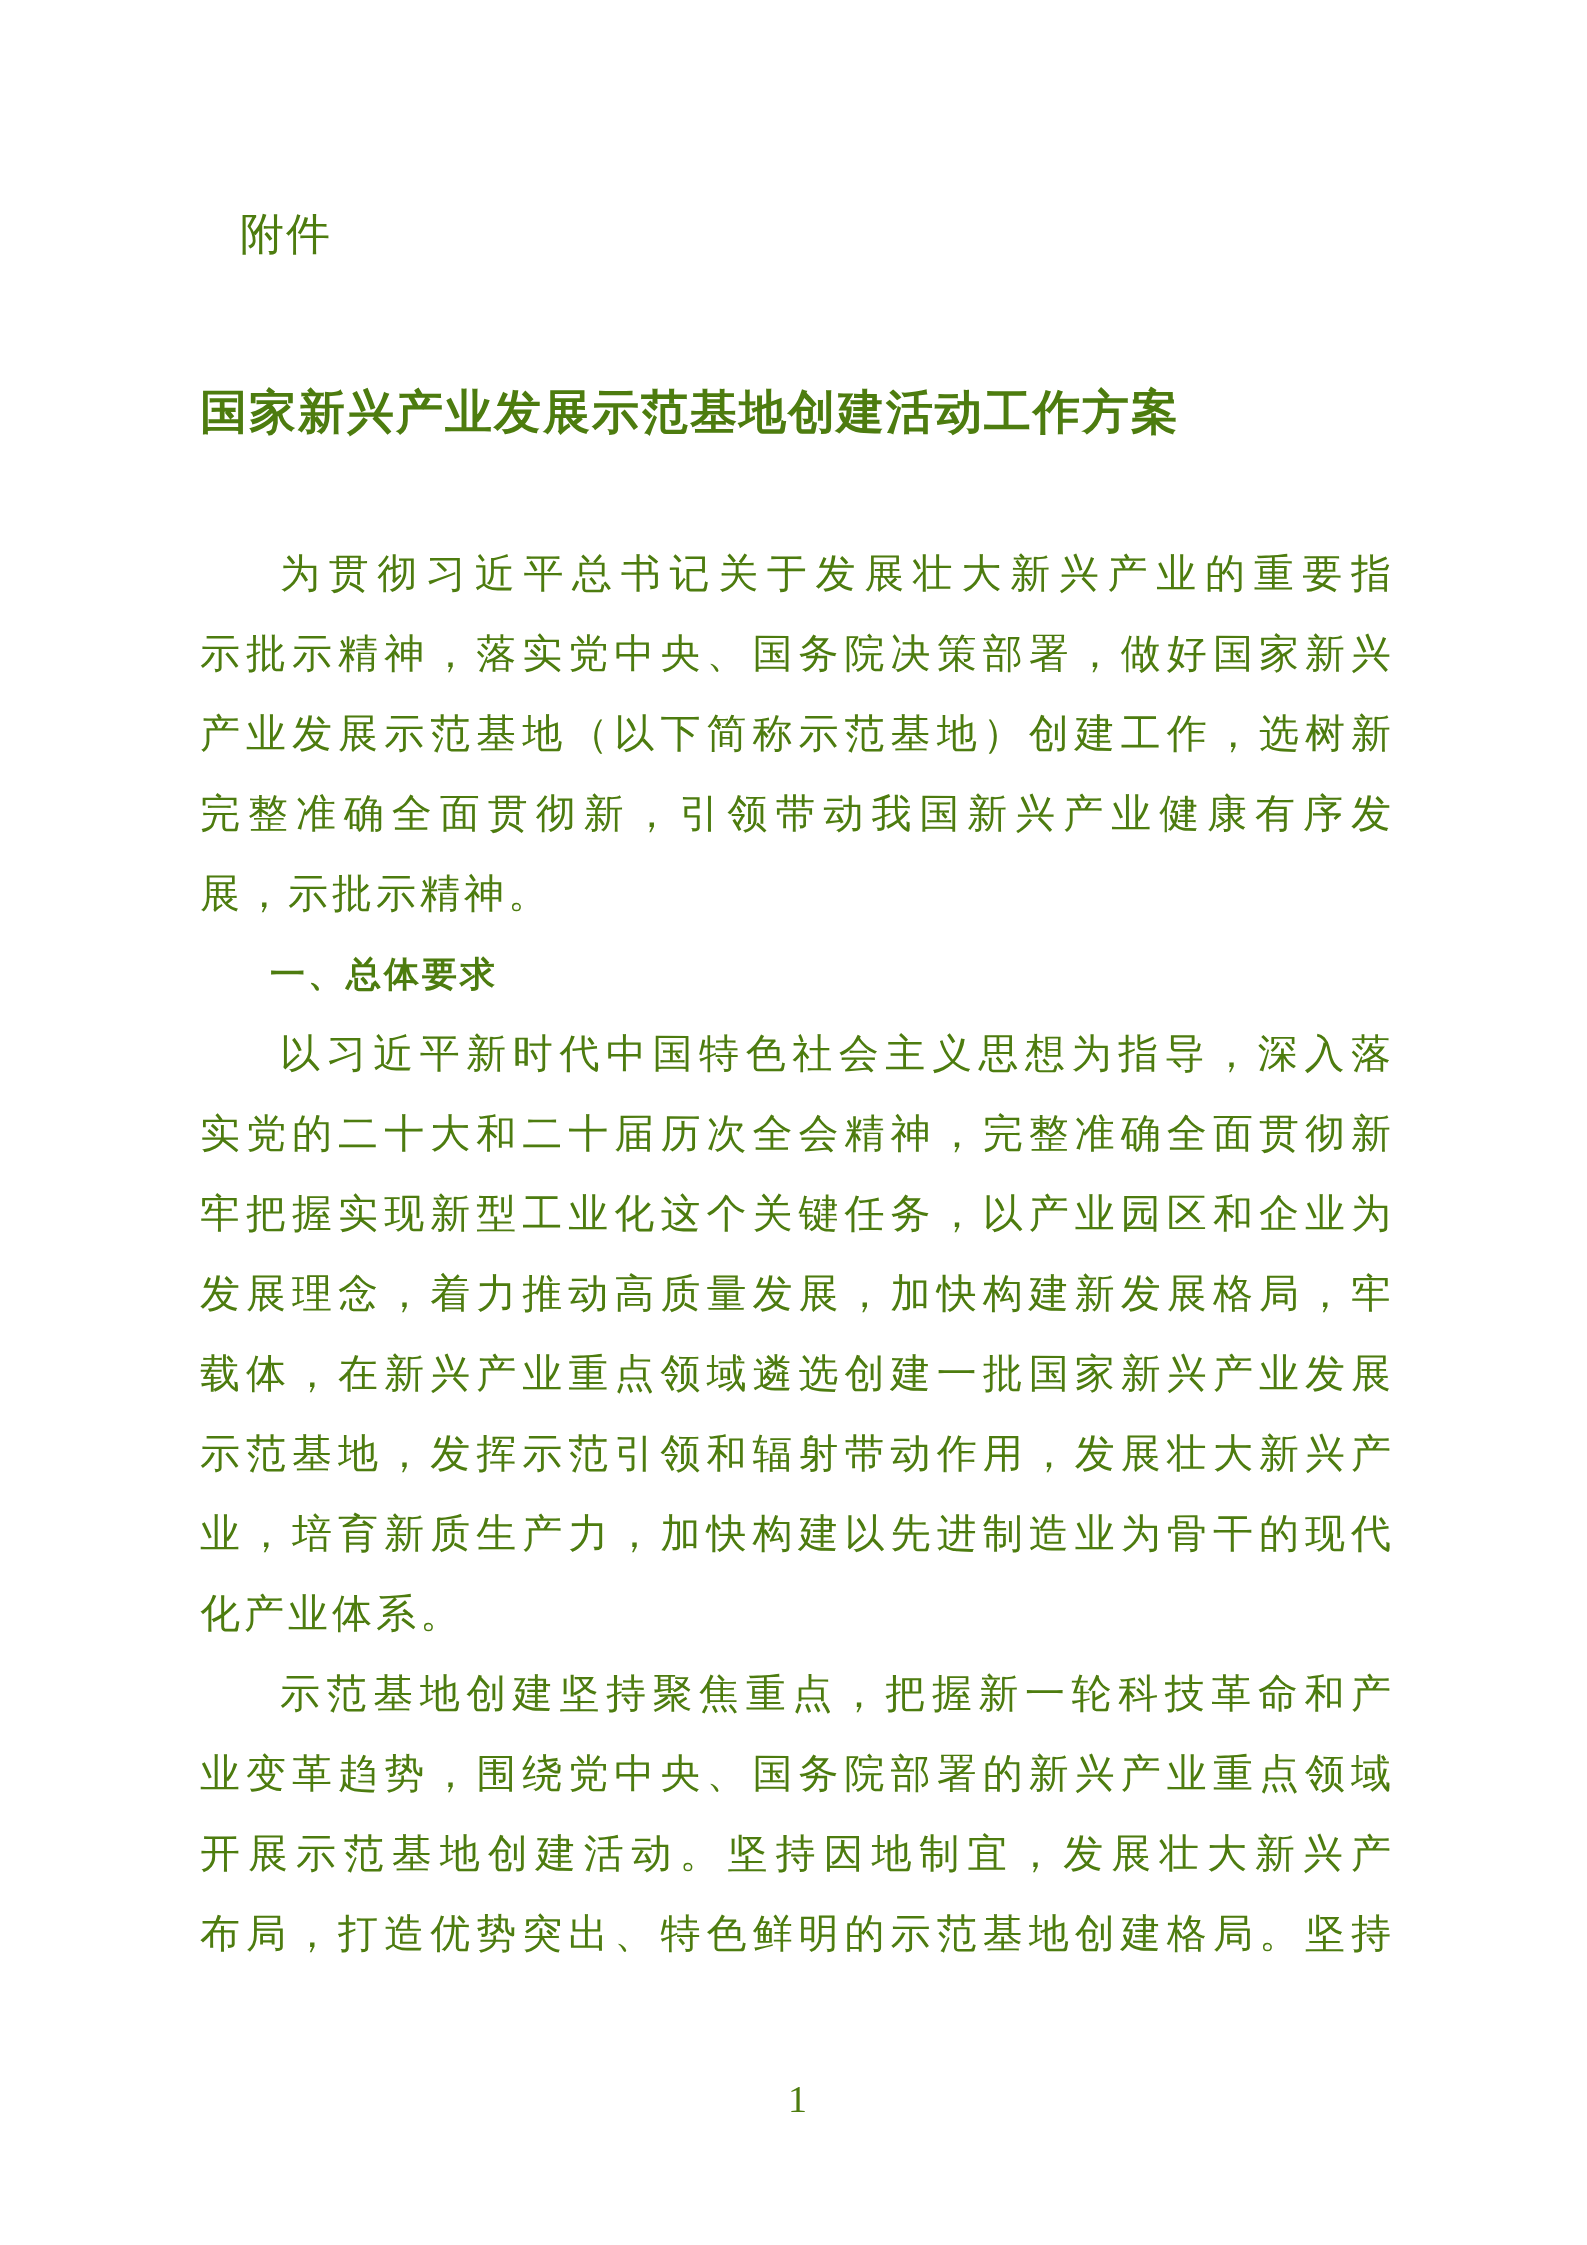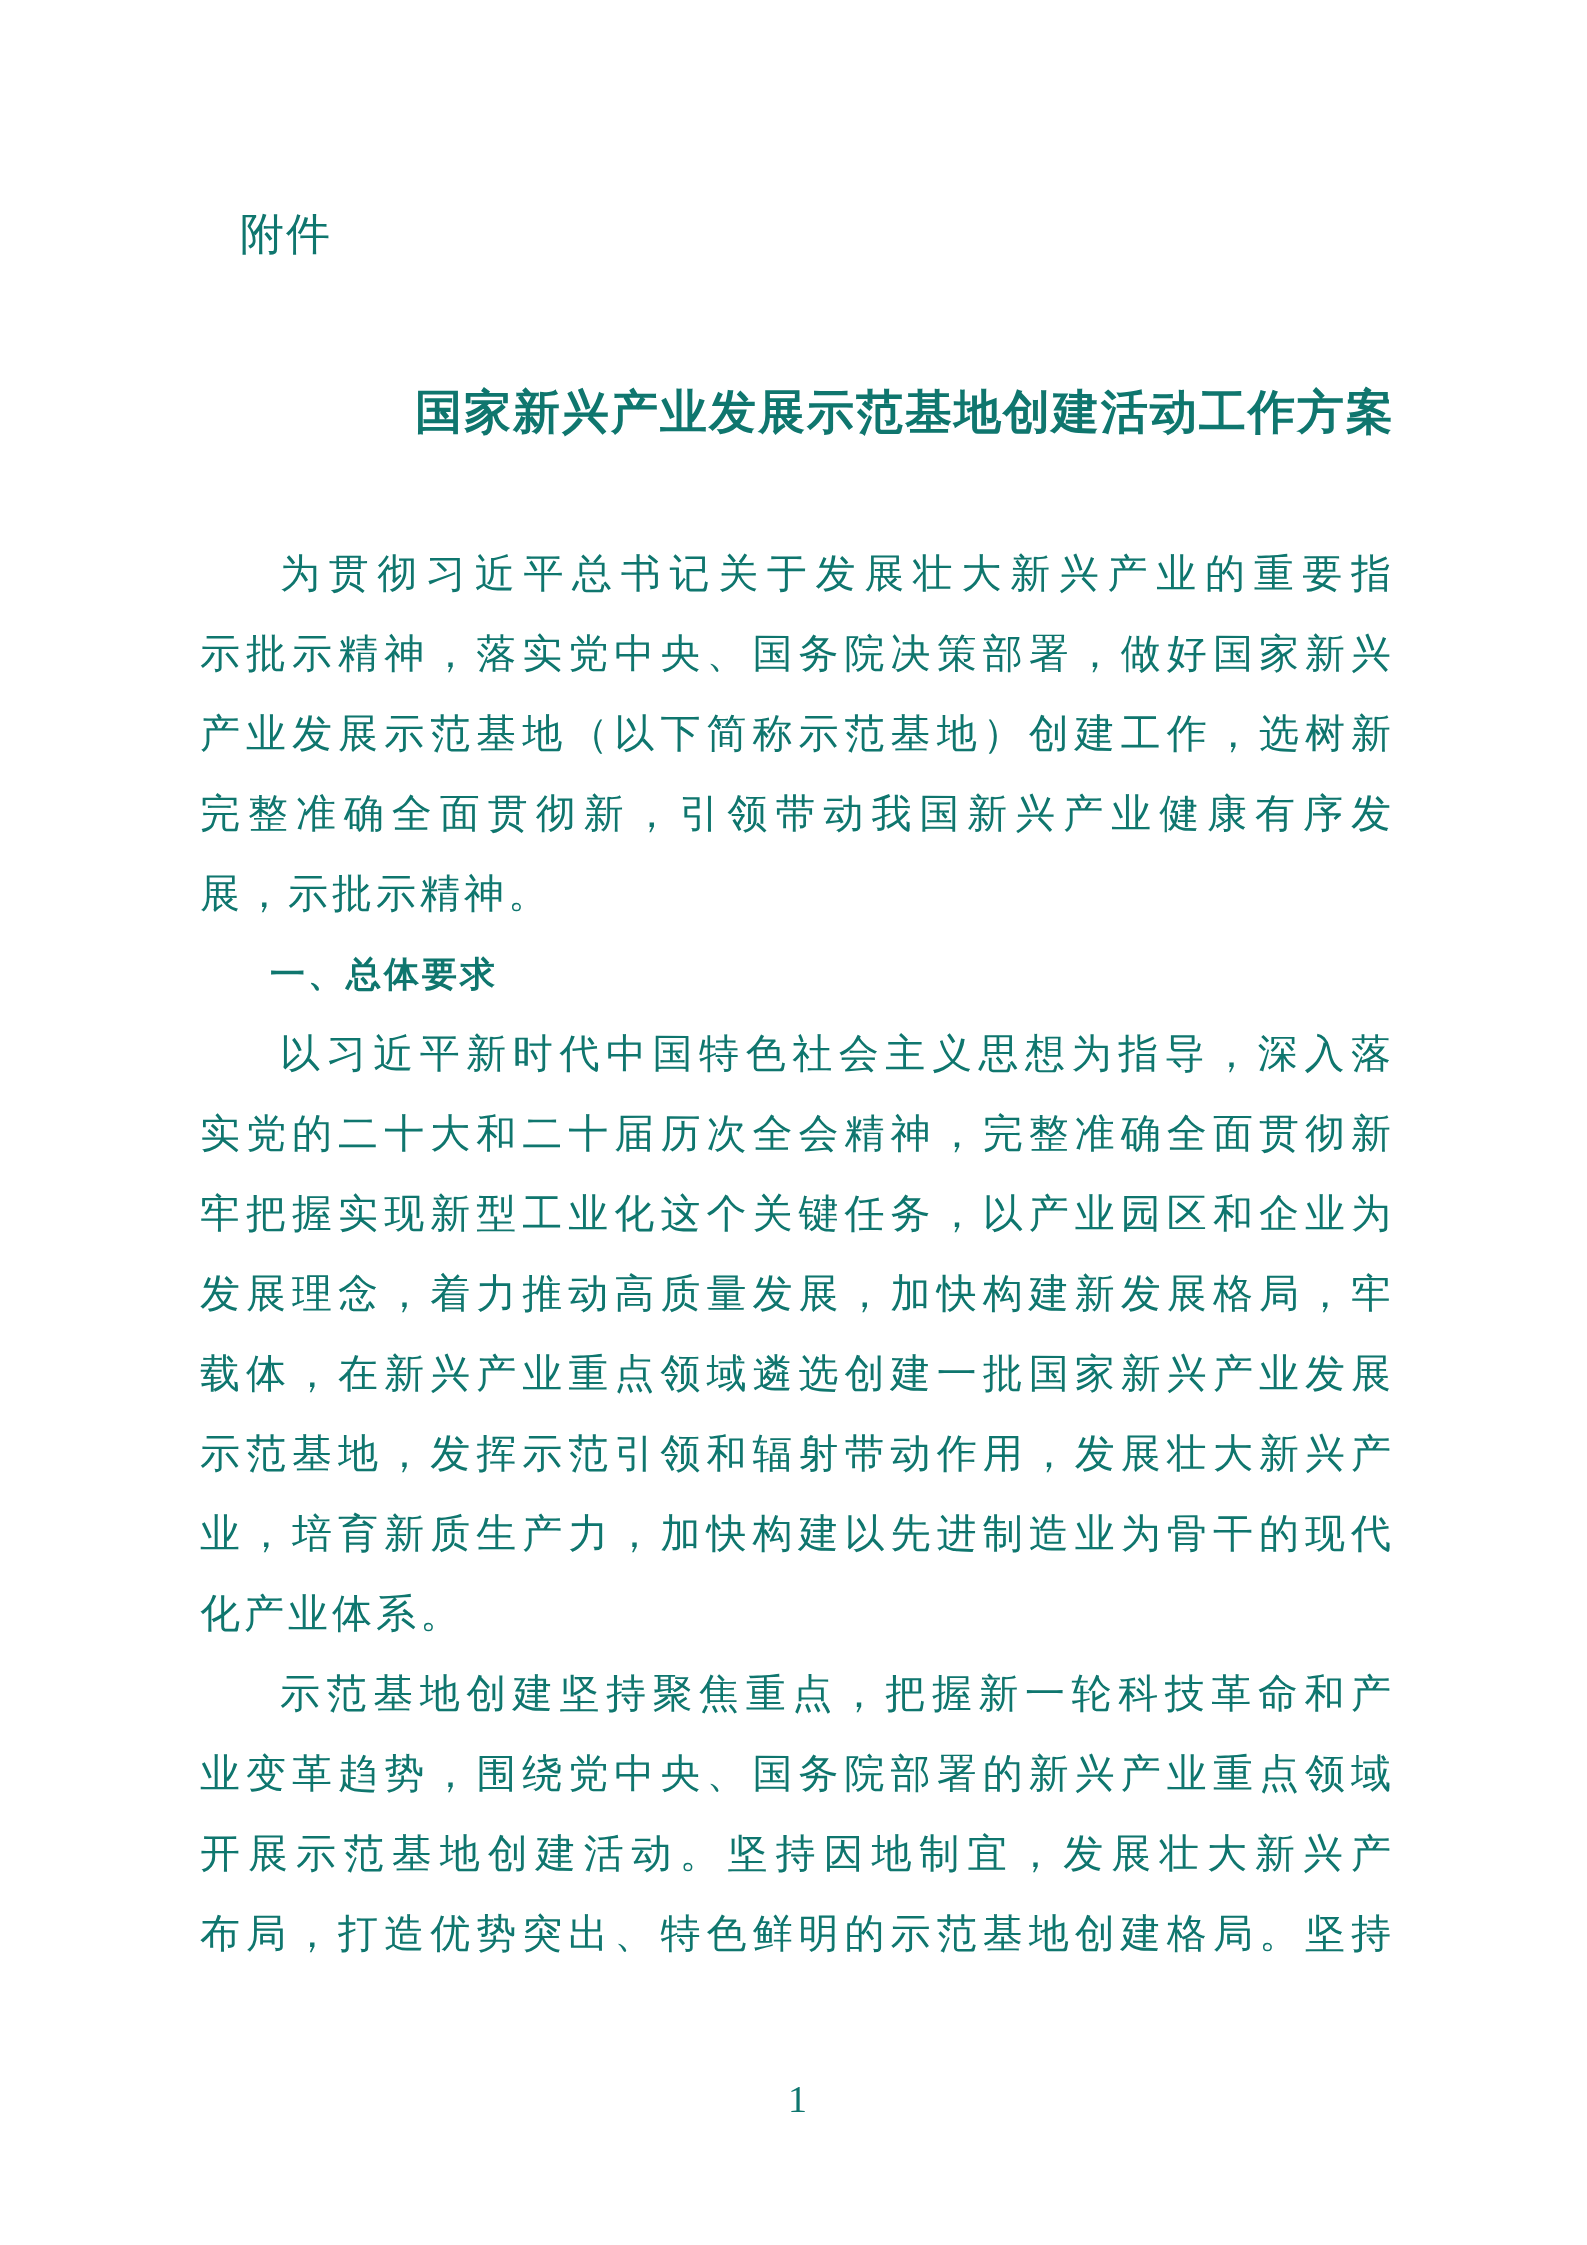--- a/index.html
+++ b/index.html
@@ -8,37 +8,37 @@
     background: #ffffff;
   }
   .page {
     position: relative;
     width: 1587px;
     height: 2245px;
     background: #ffffff;
     box-sizing: border-box;
     padding: 208px 192px 0 200px;
     overflow: hidden;
-    color: #0f766e;
+    color: #4d7c0f;
     font-family: "Liberation Serif", "DejaVu Serif", serif;
   }
   .attachment-label {
     font-family: "Liberation Sans", "DejaVu Sans", sans-serif;
     font-size: 44px;
     line-height: 52px;
     margin-left: 40px;
     letter-spacing: 2px;
   }
   .doc-title {
     margin: 122px 0 1px 0;
     font-family: "Liberation Serif", "DejaVu Serif", serif;
     font-weight: bold;
     font-size: 47px;
     line-height: 60px;
-    text-align: right;
+    text-align: left;
     letter-spacing: 2px;
   }
   .para {
     margin: 0;
   }
   .para.first {
     margin-top: 92px;
   }
   .line {
     font-size: 40px;

